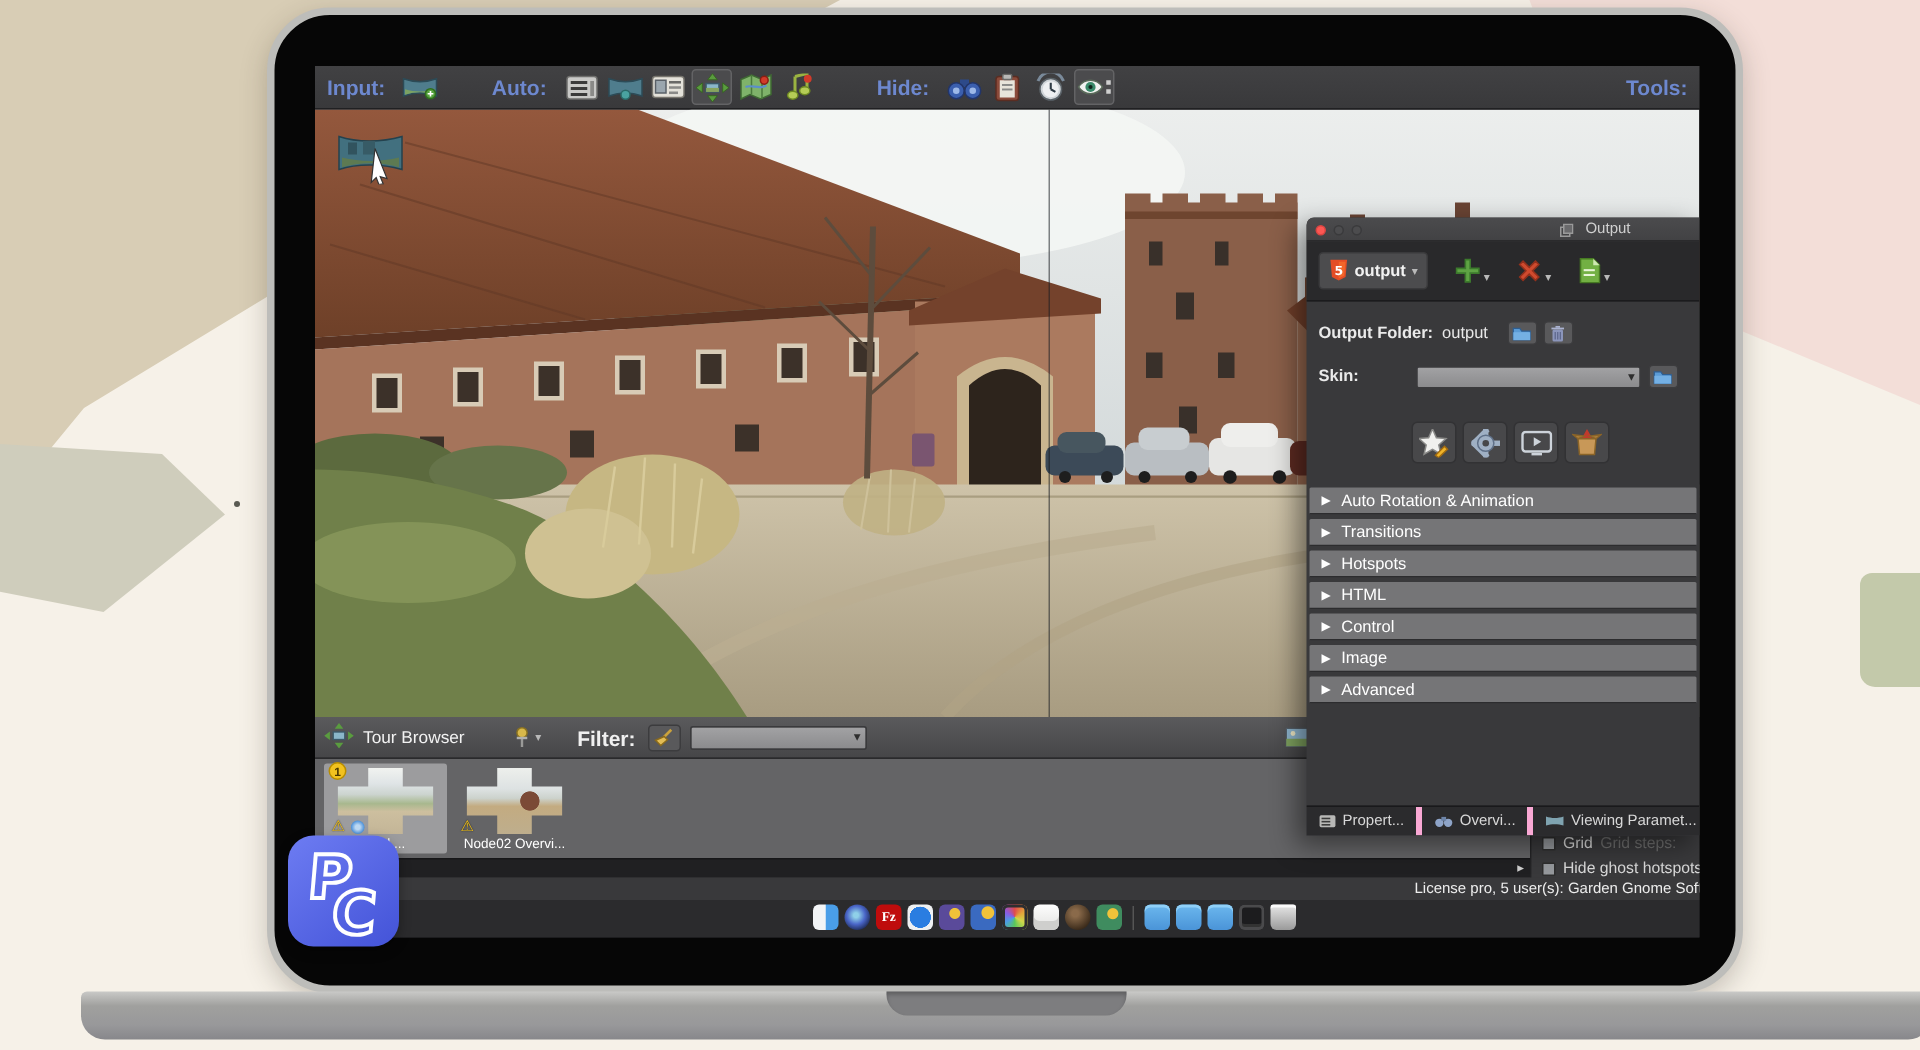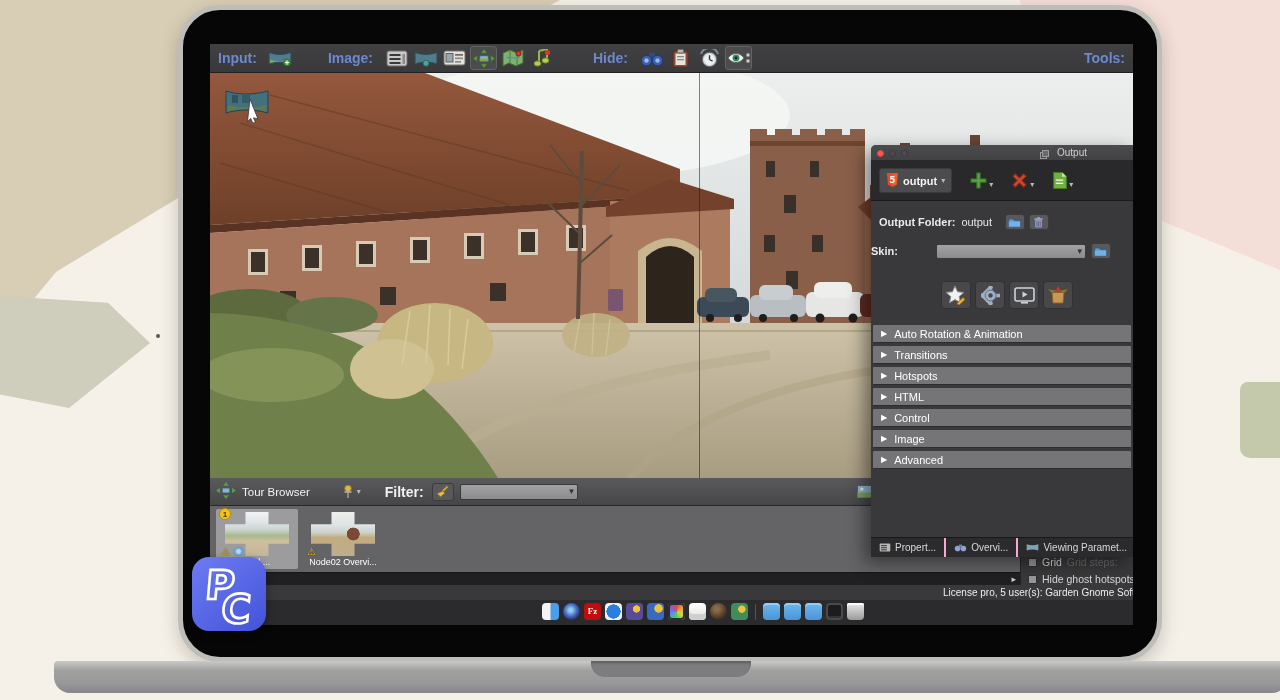--- a/index.html
+++ b/index.html
@@ -132,21 +132,21 @@
   .actbtn { width:30px; height:28px; background:#48484a; border:1px solid #323234;
     border-radius:4px; display:flex; align-items:center; justify-content:center; }
   .acc { position:absolute; left:2px; width:258px; height:18px; background:#757577;
     border-radius:1px; border-bottom:1px solid #2c2c2e; display:flex; align-items:center;
     color:#fff; font-size:11px; }
   .acc .tri { color:#fff; font-size:8px; margin:0 7px 0 8px; font-family:"DejaVu Sans",sans-serif; }
   .ow-tabs { position:absolute; left:0; top:392px; width:262px; height:20px;
     background:#2b2b2d; border-top:1px solid #19191b; display:flex; align-items:center;
     overflow:hidden; }
   .ow-tab { display:flex; align-items:center; gap:4px; color:#d8d8d8; font-size:10px;
-    white-space:nowrap; padding:0 8px; height:100%; border-right:2px solid #f9a8d4; }
+    white-space:nowrap; padding:0 8px; height:100%; border-right:4px solid #f9a8d4; }
 
   
   .watermark { position:absolute; left:192px; top:557px; width:74px; height:74px;
     border-radius:17px; background:linear-gradient(140deg,#6d7cf2,#4353d8);
     box-shadow:0 3px 8px rgba(0,0,0,.35); }
 </style>
 </head>
 <body>
 
 <div class="patch p-topleft"></div>
@@ -162,21 +162,21 @@
       <span class="tlabel" style="margin-left:8px">Input:</span>
       <span class="tbtn" style="margin-left:10px">
         <svg width="24" height="17" viewBox="0 0 24 17">
           <path d="M1 2.5 C8 5 16 5 23 2.5 L23 14 C16 11.5 8 11.5 1 14 Z" fill="#4f7d8d" stroke="#2c4b57"></path>
           <path d="M2 9.5 C9 11.5 15 11.5 22 9.5 L22 13.2 C15 11 9 11 2 13.2 Z" fill="#7ba263"></path>
           <circle cx="19" cy="12.5" r="3.4" fill="#55a33c" stroke="#2f6e1f"></circle>
           <path d="M19 10.6 v3.8 M17.1 12.5 h3.8" stroke="#fff" stroke-width="1.1"></path>
         </svg>
       </span>
 
-      <span class="tlabel" style="margin-left:34px">Image:</span>
+      <span class="tlabel" style="margin-left:34px">Auto:</span>
       <span class="tbtn" style="margin-left:10px">
         <svg width="22" height="17" viewBox="0 0 22 17">
           <rect x="1" y="1" width="20" height="15" rx="2" fill="#c9c9c7" stroke="#6e6e6c"></rect>
           <rect x="3.5" y="4" width="11" height="2" fill="#3a3a3a"></rect>
             <rect x="3.5" y="8" width="11" height="2" fill="#3a3a3a"></rect>
           <rect x="3.5" y="12" width="11" height="2" fill="#3a3a3a"></rect>
             <rect x="16.5" y="4" width="2.5" height="10" fill="#8a8a88"></rect>
         </svg>
       </span>
       <span class="tbtn" style="margin-left:2px">
@@ -545,21 +545,21 @@
         <span class="minibtn" style="margin-left:4px; width:20px; height:16px">
           <svg width="9" height="11" viewBox="0 0 9 11">
             <rect x="1" y="2.6" width="7" height="8" rx="1" fill="#8b95bb"></rect>
             <rect x="0.3" y="1.4" width="8.4" height="1.2" fill="#aab2d0"></rect>
               <rect x="3" y="0.3" width="3" height="1.2" fill="#aab2d0"></rect>
             <path d="M2.8 4.4 V9.4 M4.5 4.4 V9.4 M6.2 4.4 V9.4" stroke="#5a648a" stroke-width=".8"></path>
           </svg>
         </span>
       </div>
 
-      <div class="ow-row" style="left:0; top:98px">
+      <div class="ow-row" style="left:8px; top:98px">
         <span class="ow-label">Skin:</span>
         <span class="combo" style="width:150px; height:15px; margin-left:38px">
           <span></span>
           <span class="arr">▾</span>
         </span>
         <span class="minibtn" style="margin-left:5px; width:20px; height:16px">
           <svg width="13" height="10" viewBox="0 0 15 11">
             <path d="M1 2 h5 l1.5 2 H14 v7 H1 Z" fill="#5b9bd5" stroke="#2f5f92"></path>
             <path d="M1 5 h13 v6 H1 Z" fill="#74b0e4"></path>
           </svg>

